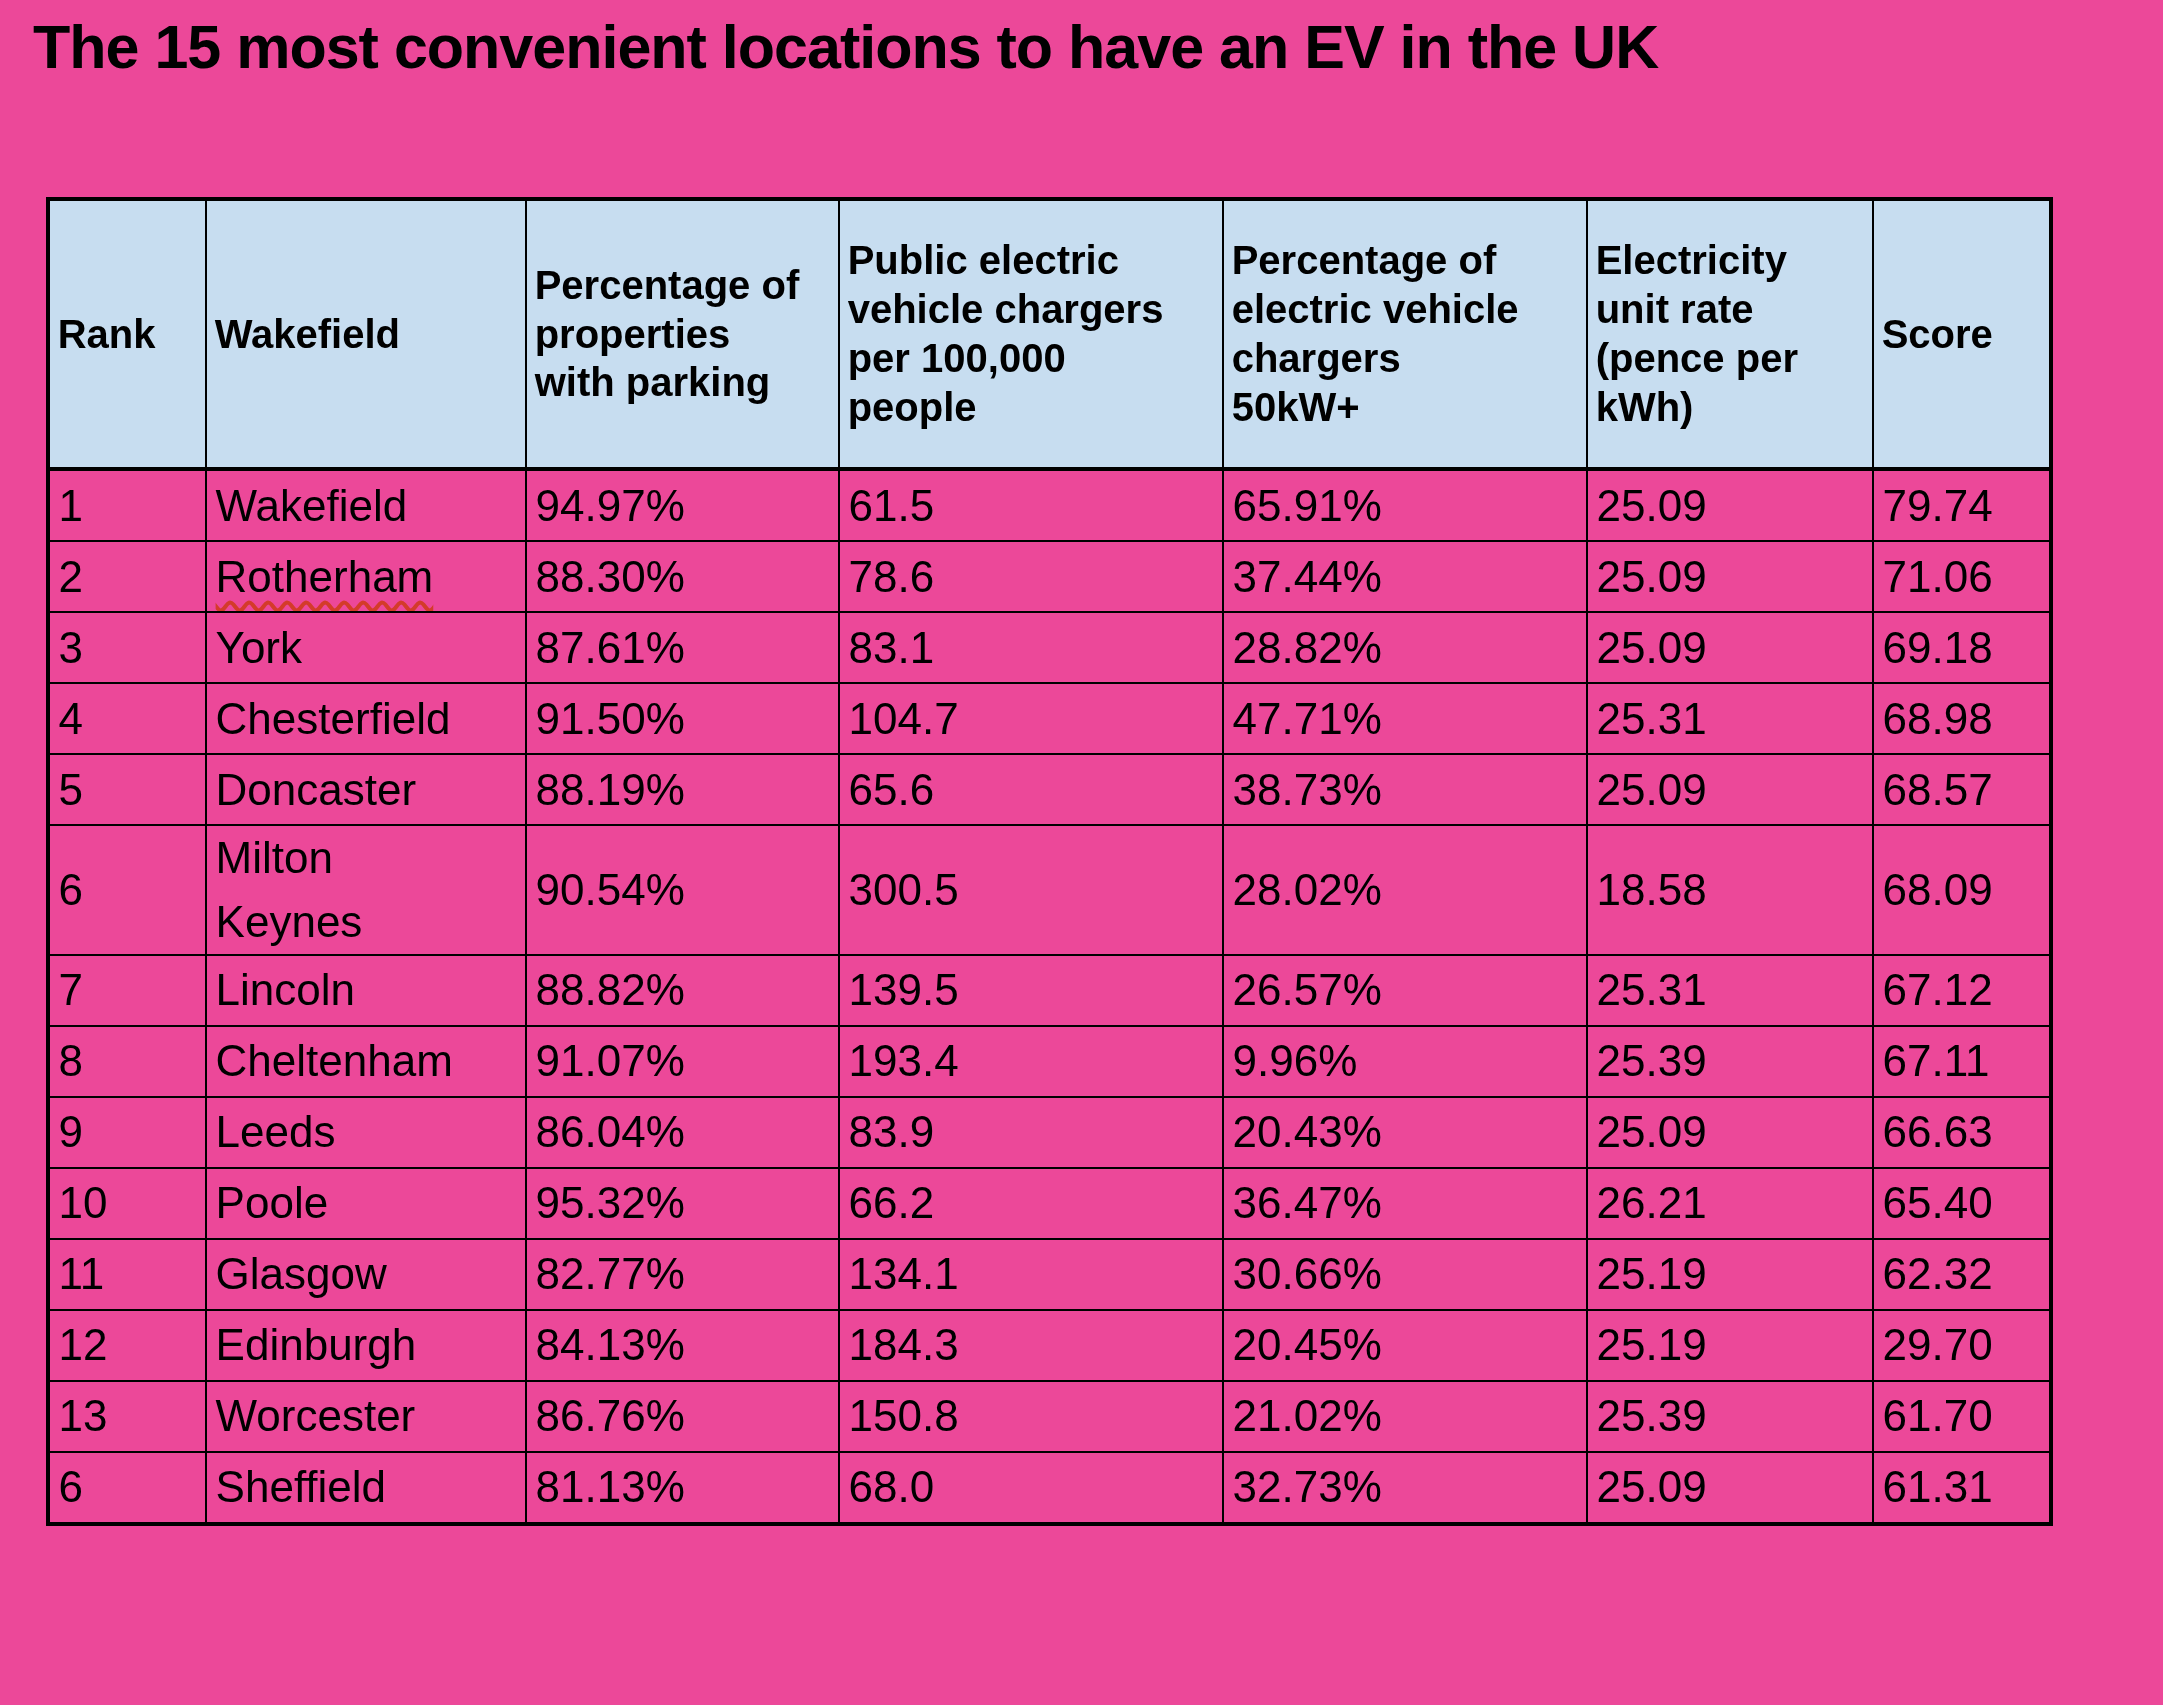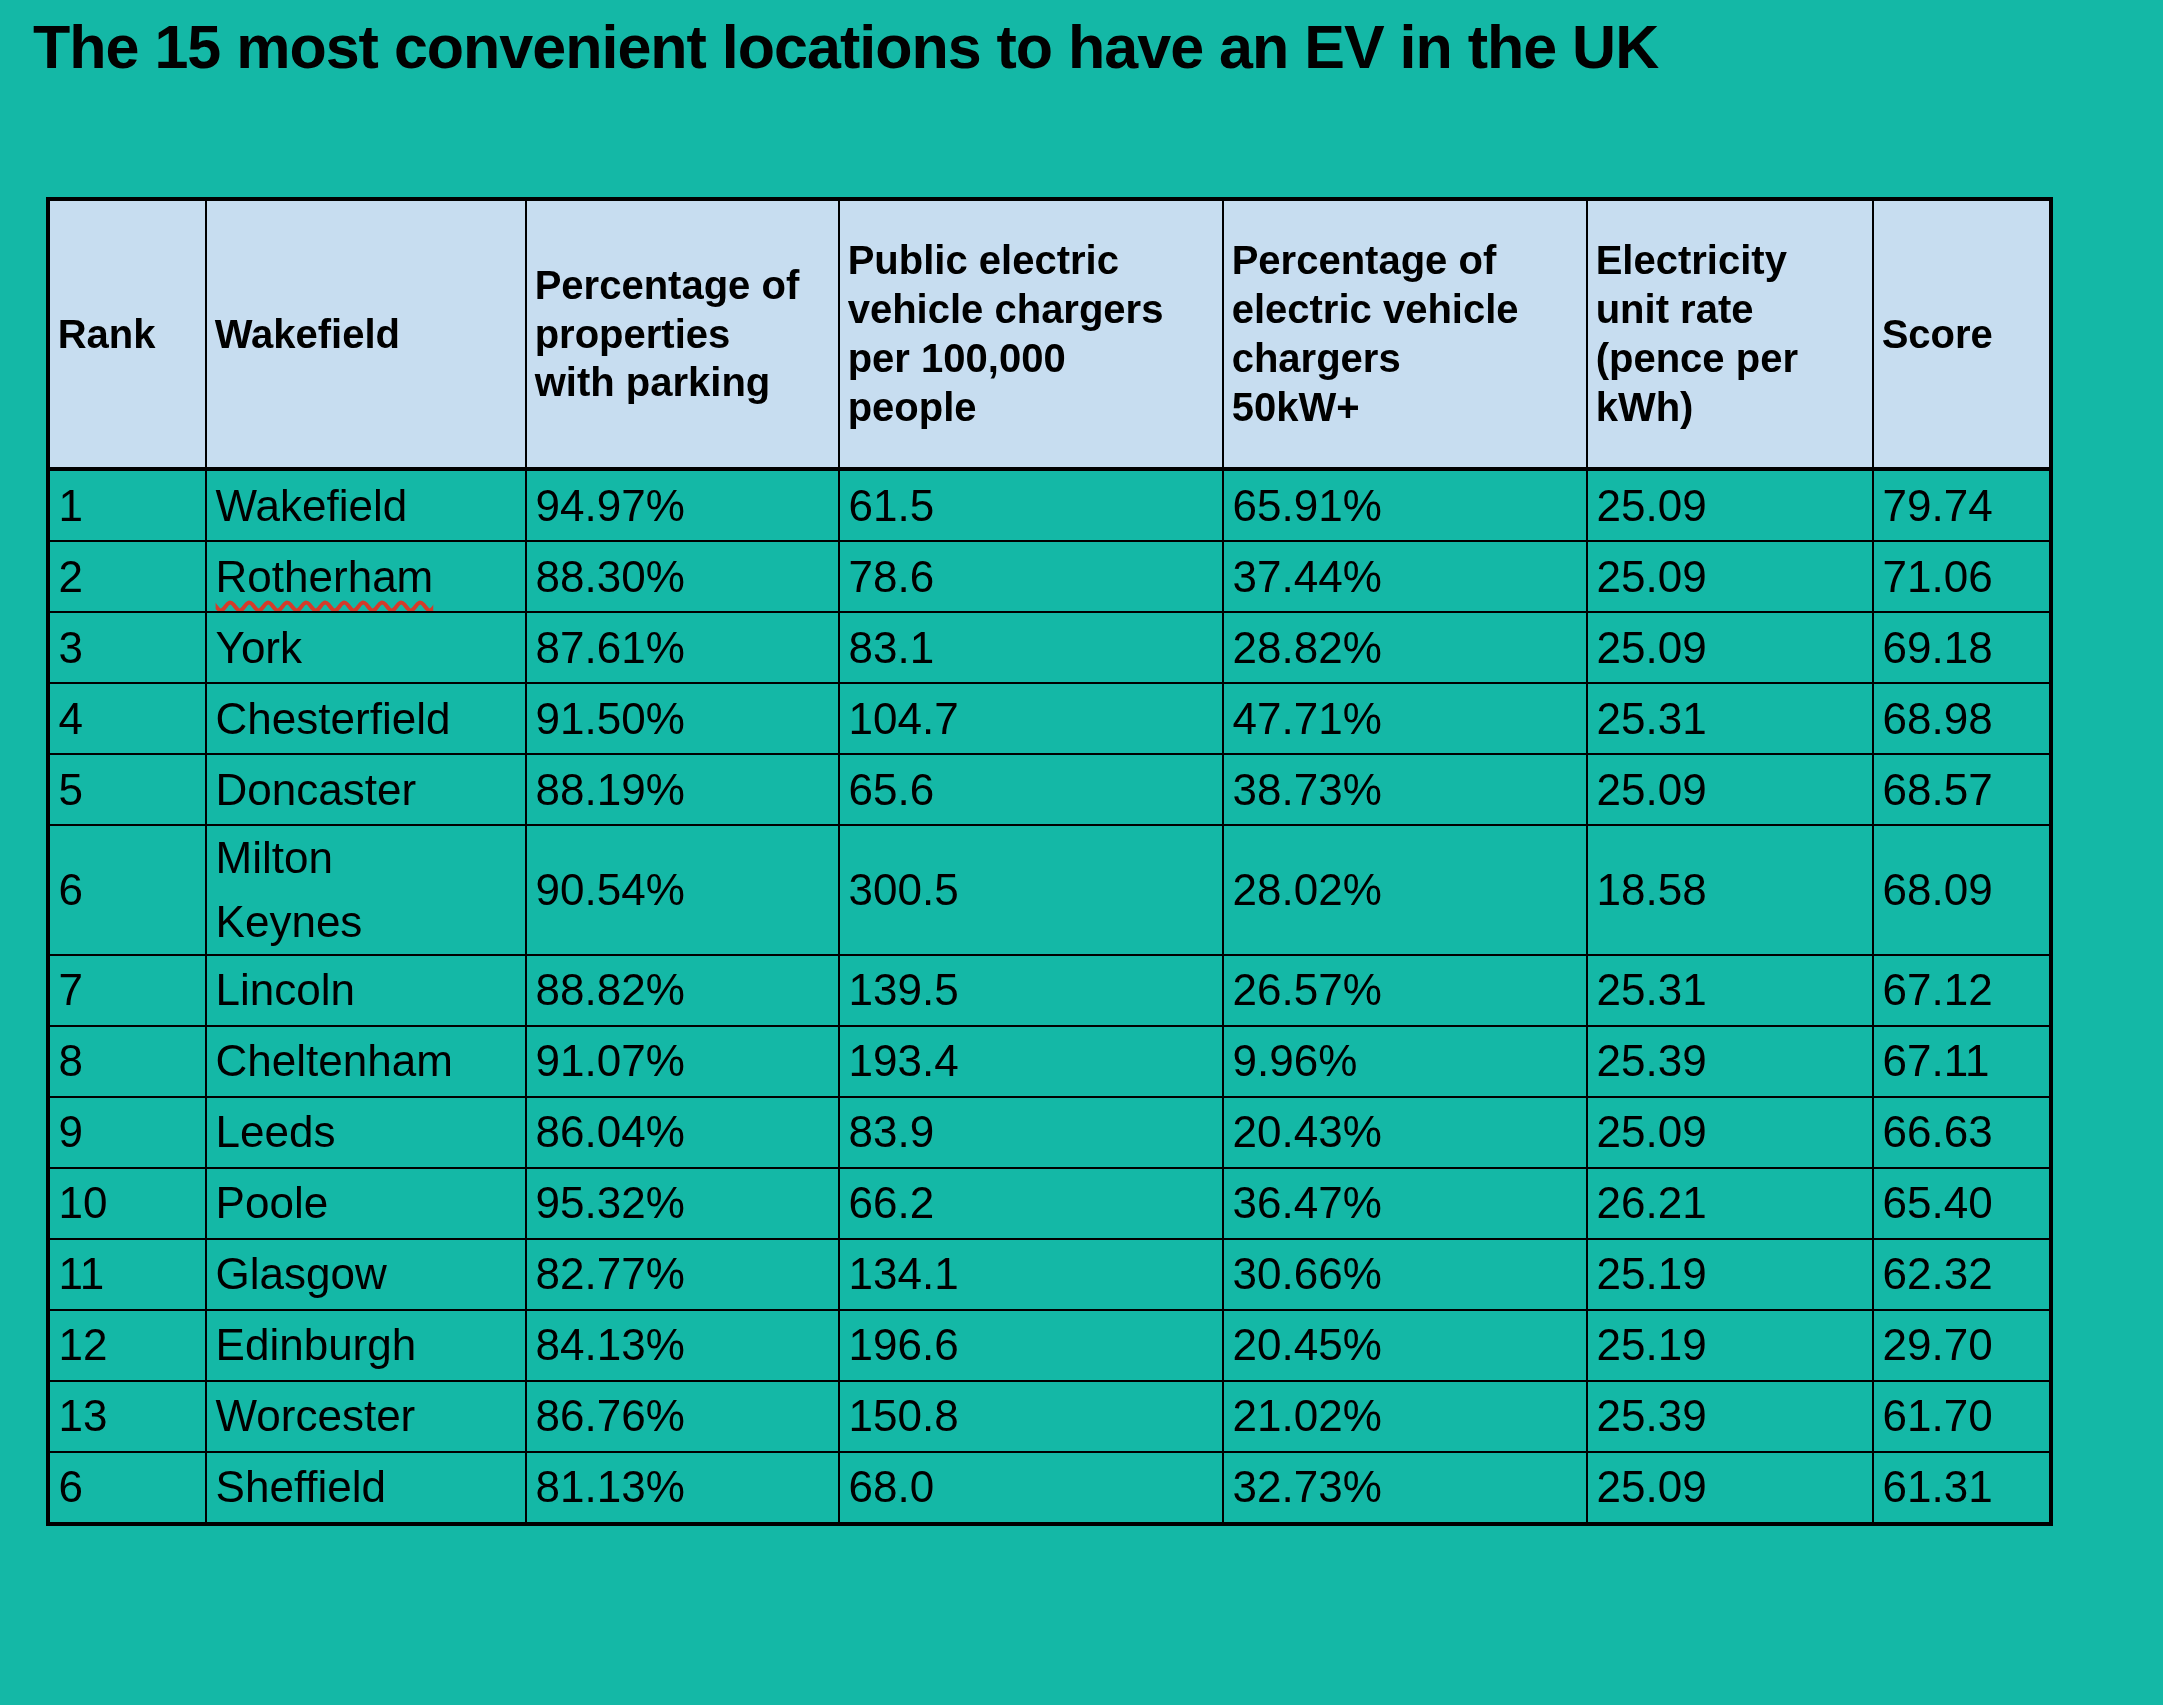--- a/index.html
+++ b/index.html
@@ -6,21 +6,21 @@
     margin: 0;
     padding: 0;
     background: #ffffff;
     font-family: "Liberation Sans", sans-serif;
     color: #000000;
   }
   .page {
     position: relative;
     width: 2163px;
     height: 1705px;
-    background: #14b8a6;
+    background: #ec4899;
     overflow: hidden;
   }
   .page-title {
     position: absolute;
     left: 33px;
     top: 11.5px;
     font-size: 61px;
     font-weight: bold;
     letter-spacing: -1px;
     white-space: nowrap;
@@ -204,21 +204,21 @@
       <td>82.77%</td>
       <td>134.1</td>
       <td>30.66%</td>
       <td>25.19</td>
       <td>62.32</td>
     </tr>
         <tr>
       <td>12</td>
       <td>Edinburgh</td>
       <td>84.13%</td>
-      <td>196.6</td>
+      <td>184.3</td>
       <td>20.45%</td>
       <td>25.19</td>
       <td>29.70</td>
     </tr>
         <tr>
       <td>13</td>
       <td>Worcester</td>
       <td>86.76%</td>
       <td>150.8</td>
       <td>21.02%</td>

